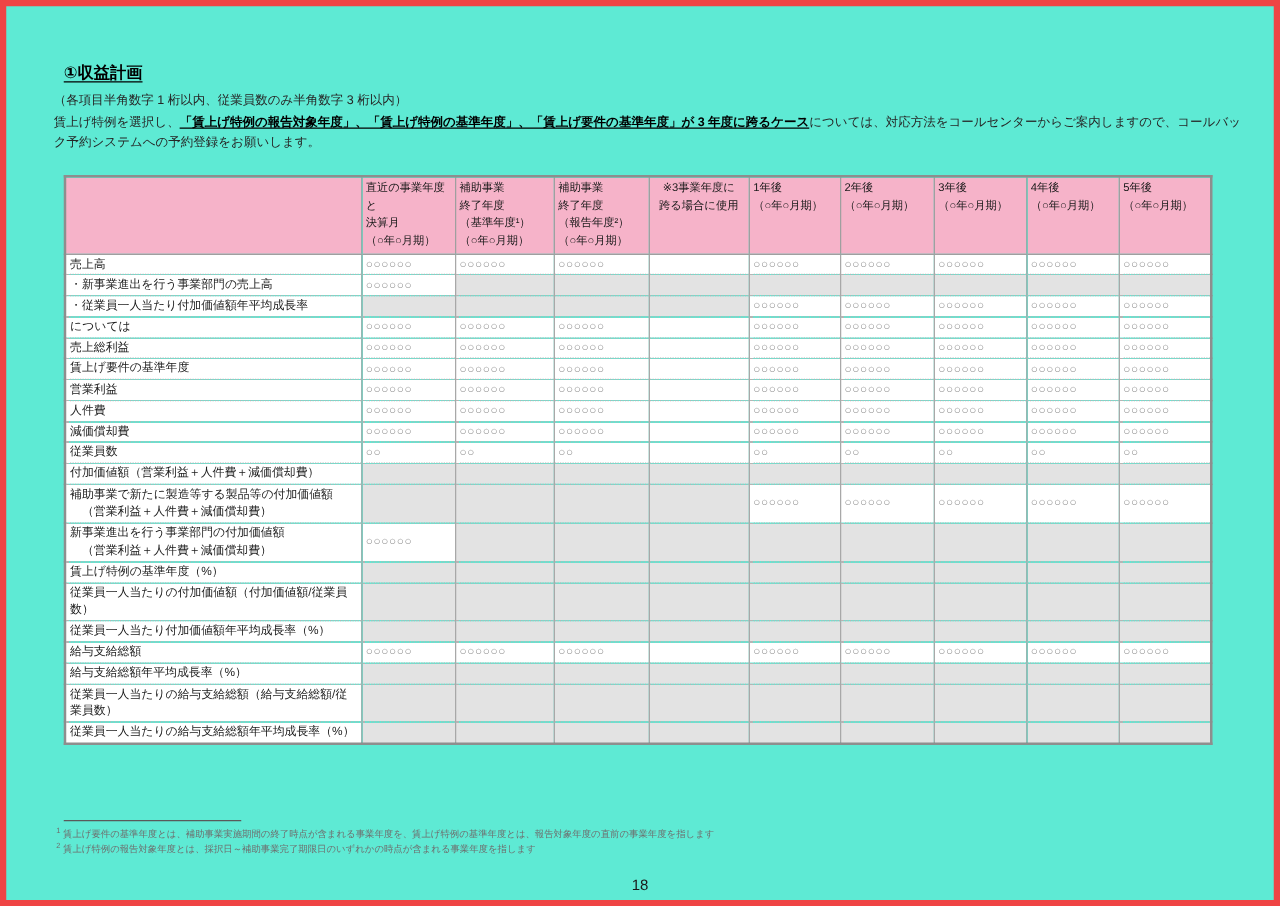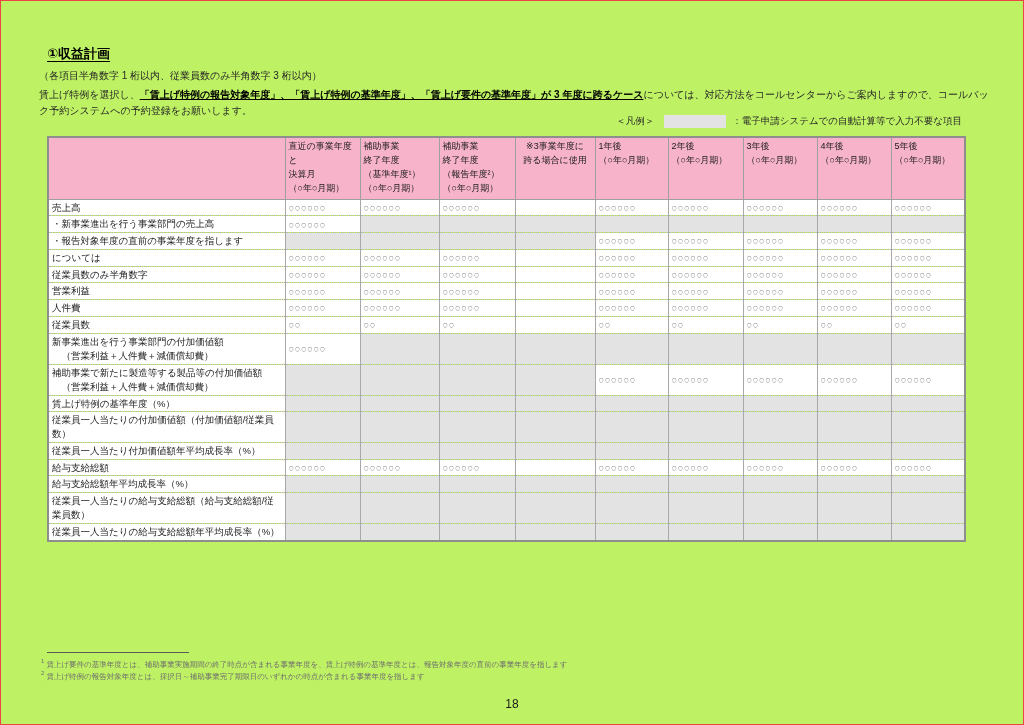--- a/index.html
+++ b/index.html
@@ -1,19 +1,19 @@
 <!DOCTYPE html>
 <html><head>
 <meta charset="utf-8">
 <style>
   html,body{margin:0;padding:0;background:#fff;}
   .page{
-    position:relative;width:1024px;height:725px;background:#bef264;
+    position:relative;width:1024px;height:725px;background:#5eead4;
     font-family:"Liberation Sans","DejaVu Sans",sans-serif;color:#1f1f1f;
-    box-sizing:border-box;border:1px solid #ef4444;overflow:hidden;
+    box-sizing:border-box;border:5px solid #ef4444;overflow:hidden;
   }
   .title{
     position:absolute;left:46px;top:44px;font-size:13px;font-weight:bold;
     text-decoration:underline;text-underline-offset:3px;color:#000;
   }
   .note{position:absolute;left:38px;top:68px;font-size:10px;color:#262626;}
   .intro{position:absolute;left:38px;top:86px;width:952px;font-size:10px;line-height:1.6;color:#262626;}
   .intro .em{font-weight:bold;text-decoration:underline;color:#000;}
   .legend{position:absolute;top:114px;right:61px;display:flex;align-items:center;font-size:9.5px;color:#262626;}
   .legend .swatch{display:inline-block;width:62px;height:13px;background:#e3e3e3;margin:0 6px 0 10px;}
@@ -47,26 +47,20 @@
 <body>
 
 <div class="page">
 
   <div class="title">①収益計画</div>
 
   <div class="note">（各項目半角数字 1 桁以内、従業員数のみ半角数字 3 桁以内）</div>
 
   <div class="intro"><span>賃上げ特例を選択し、</span><span class="em">「賃上げ特例の報告対象年度」、「賃上げ特例の基準年度」、「賃上げ要件の基準年度」が 3 年度に跨るケース</span><span>については、対応方法をコールセンターからご案内しますので、コールバック予約システムへの予約登録をお願いします。</span></div>
 
-  <div class="legend">
-    <span>＜凡例＞</span>
-    <span class="swatch" style="background: rgb(227, 227, 227);"></span>
-    <span>：</span>
-    <span>電子申請システムでの自動計算等で入力不要な項目</span>
-  </div>
 
   <table class="main">
     <colgroup>
       <col style="width:237px">
         <col style="width:75px">
         <col style="width:79px">
       <col style="width:76px">
         <col style="width:80px">
         <col style="width:73px">
       <col style="width:75px">
@@ -107,21 +101,21 @@
           <td class="gray" style="background: rgb(227, 227, 227);"></td>
           <td class="gray" style="background: rgb(227, 227, 227);"></td>
           <td class="gray" style="background: rgb(227, 227, 227);"></td>
           <td class="gray" style="background: rgb(227, 227, 227);"></td>
           <td class="gray" style="background: rgb(227, 227, 227);"></td>
           <td class="gray" style="background: rgb(227, 227, 227);"></td>
           <td class="gray" style="background: rgb(227, 227, 227);"></td>
           <td class="gray" style="background: rgb(227, 227, 227);"></td>
         </tr>
         <tr>
-          <td class="label-cell">・報告対象年度の直前の事業年度を指します</td>
+          <td class="label-cell">・従業員一人当たり付加価値額年平均成長率</td>
           <td class="gray" style="background: rgb(227, 227, 227);"></td>
           <td class="gray" style="background: rgb(227, 227, 227);"></td>
           <td class="gray" style="background: rgb(227, 227, 227);"></td>
           <td class="gray" style="background: rgb(227, 227, 227);"></td>
           <td class="circles">○○○○○○</td>
           <td class="circles">○○○○○○</td>
           <td class="circles">○○○○○○</td>
           <td class="circles">○○○○○○</td>
           <td class="circles">○○○○○○</td>
         </tr>
@@ -131,21 +125,33 @@
           <td class="circles">○○○○○○</td>
           <td class="circles">○○○○○○</td>
           <td></td>
           <td class="circles">○○○○○○</td>
           <td class="circles">○○○○○○</td>
           <td class="circles">○○○○○○</td>
           <td class="circles">○○○○○○</td>
           <td class="circles">○○○○○○</td>
         </tr>
         <tr>
-          <td class="label-cell">従業員数のみ半角数字</td>
+          <td class="label-cell">売上総利益</td>
+          <td class="circles">○○○○○○</td>
+          <td class="circles">○○○○○○</td>
+          <td class="circles">○○○○○○</td>
+          <td></td>
+          <td class="circles">○○○○○○</td>
+          <td class="circles">○○○○○○</td>
+          <td class="circles">○○○○○○</td>
+          <td class="circles">○○○○○○</td>
+          <td class="circles">○○○○○○</td>
+        </tr>
+        <tr>
+          <td class="label-cell">賃上げ要件の基準年度</td>
           <td class="circles">○○○○○○</td>
           <td class="circles">○○○○○○</td>
           <td class="circles">○○○○○○</td>
           <td></td>
           <td class="circles">○○○○○○</td>
           <td class="circles">○○○○○○</td>
           <td class="circles">○○○○○○</td>
           <td class="circles">○○○○○○</td>
           <td class="circles">○○○○○○</td>
         </tr>
@@ -167,54 +173,78 @@
           <td class="circles">○○○○○○</td>
           <td class="circles">○○○○○○</td>
           <td></td>
           <td class="circles">○○○○○○</td>
           <td class="circles">○○○○○○</td>
           <td class="circles">○○○○○○</td>
           <td class="circles">○○○○○○</td>
           <td class="circles">○○○○○○</td>
         </tr>
         <tr>
+          <td class="label-cell">減価償却費</td>
+          <td class="circles">○○○○○○</td>
+          <td class="circles">○○○○○○</td>
+          <td class="circles">○○○○○○</td>
+          <td></td>
+          <td class="circles">○○○○○○</td>
+          <td class="circles">○○○○○○</td>
+          <td class="circles">○○○○○○</td>
+          <td class="circles">○○○○○○</td>
+          <td class="circles">○○○○○○</td>
+        </tr>
+        <tr>
           <td class="label-cell">従業員数</td>
           <td class="circles">○○</td>
           <td class="circles">○○</td>
           <td class="circles">○○</td>
           <td></td>
           <td class="circles">○○</td>
           <td class="circles">○○</td>
           <td class="circles">○○</td>
           <td class="circles">○○</td>
           <td class="circles">○○</td>
+        </tr>
+        <tr>
+          <td class="label-cell">付加価値額（営業利益＋人件費＋減価償却費）</td>
+          <td class="gray" style="background: rgb(227, 227, 227);"></td>
+          <td class="gray" style="background: rgb(227, 227, 227);"></td>
+          <td class="gray" style="background: rgb(227, 227, 227);"></td>
+          <td class="gray" style="background: rgb(227, 227, 227);"></td>
+          <td class="gray" style="background: rgb(227, 227, 227);"></td>
+          <td class="gray" style="background: rgb(227, 227, 227);"></td>
+          <td class="gray" style="background: rgb(227, 227, 227);"></td>
+          <td class="gray" style="background: rgb(227, 227, 227);"></td>
+          <td class="gray" style="background: rgb(227, 227, 227);"></td>
+        </tr>
+        <tr class="tall">
+          <td class="label-cell">補助事業で新たに製造等する製品等の付加価値額<br>　（営業利益＋人件費＋減価償却費）</td>
+          <td class="gray" style="background: rgb(227, 227, 227);"></td>
+          <td class="gray" style="background: rgb(227, 227, 227);"></td>
+          <td class="gray" style="background: rgb(227, 227, 227);"></td>
+          <td class="gray" style="background: rgb(227, 227, 227);"></td>
+          <td class="circles">○○○○○○</td>
+          <td class="circles">○○○○○○</td>
+          <td class="circles">○○○○○○</td>
+          <td class="circles">○○○○○○</td>
+          <td class="circles">○○○○○○</td>
         </tr>
         <tr class="tall">
           <td class="label-cell">新事業進出を行う事業部門の付加価値額<br>　（営業利益＋人件費＋減価償却費）</td>
           <td class="circles">○○○○○○</td>
           <td class="gray" style="background: rgb(227, 227, 227);"></td>
           <td class="gray" style="background: rgb(227, 227, 227);"></td>
           <td class="gray" style="background: rgb(227, 227, 227);"></td>
           <td class="gray" style="background: rgb(227, 227, 227);"></td>
           <td class="gray" style="background: rgb(227, 227, 227);"></td>
           <td class="gray" style="background: rgb(227, 227, 227);"></td>
           <td class="gray" style="background: rgb(227, 227, 227);"></td>
           <td class="gray" style="background: rgb(227, 227, 227);"></td>
-        </tr>
-        <tr class="tall">
-          <td class="label-cell">補助事業で新たに製造等する製品等の付加価値額<br>　（営業利益＋人件費＋減価償却費）</td>
-          <td class="gray" style="background: rgb(227, 227, 227);"></td>
-          <td class="gray" style="background: rgb(227, 227, 227);"></td>
-          <td class="gray" style="background: rgb(227, 227, 227);"></td>
-          <td class="gray" style="background: rgb(227, 227, 227);"></td>
-          <td class="circles">○○○○○○</td>
-          <td class="circles">○○○○○○</td>
-          <td class="circles">○○○○○○</td>
-          <td class="circles">○○○○○○</td>
-          <td class="circles">○○○○○○</td>
         </tr>
         <tr>
           <td class="label-cell">賃上げ特例の基準年度（%）</td>
           <td class="gray" style="background: rgb(227, 227, 227);"></td>
           <td class="gray" style="background: rgb(227, 227, 227);"></td>
           <td class="gray" style="background: rgb(227, 227, 227);"></td>
           <td class="gray" style="background: rgb(227, 227, 227);"></td>
           <td class="gray" style="background: rgb(227, 227, 227);"></td>
           <td class="gray" style="background: rgb(227, 227, 227);"></td>
           <td class="gray" style="background: rgb(227, 227, 227);"></td>

